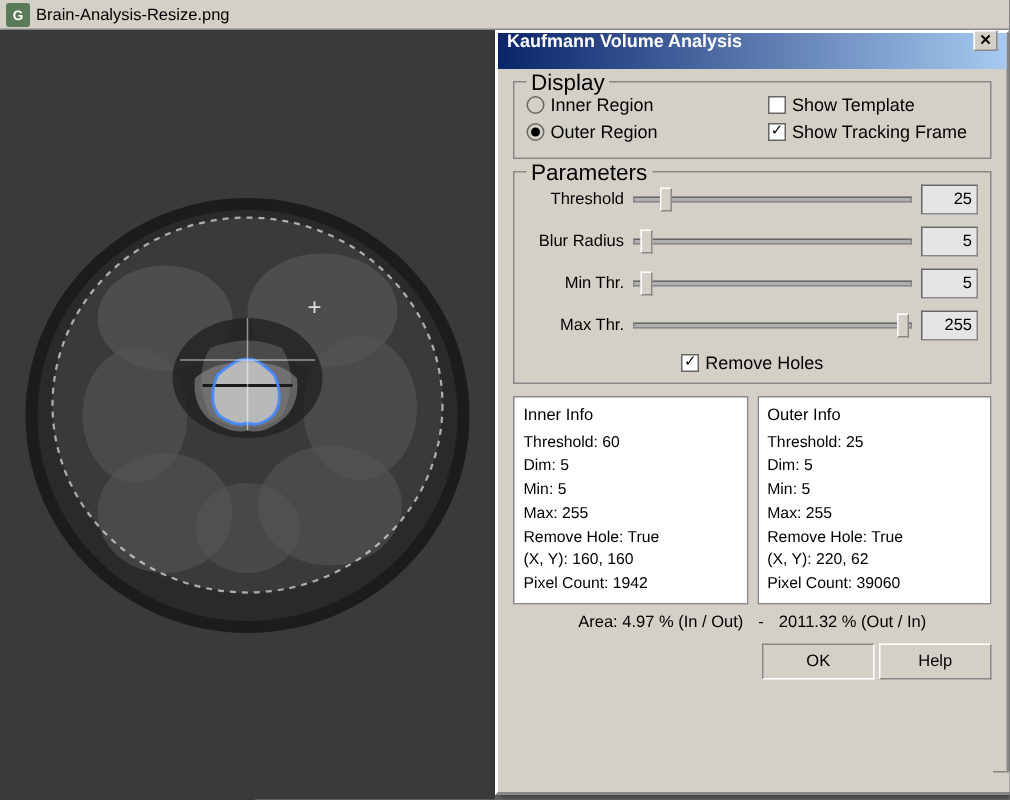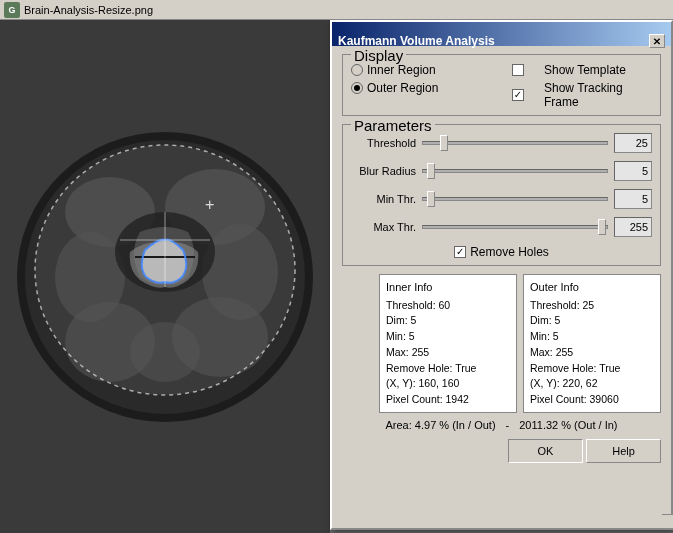--- a/index.html
+++ b/index.html
@@ -69,21 +69,21 @@
       border: 2px solid #888;
       border-top: 2px solid #fff;
       border-left: 2px solid #fff;
       box-shadow: 2px 2px 6px rgba(0,0,0,0.5);
     }
 
     .dialog-titlebar {
       height: 22px;
       background: linear-gradient(to right, #0a246a, #a6caf0);
       display: flex;
-      align-items: flex-start;
+      align-items: flex-end;
       justify-content: space-between;
       padding: 12px 6px;
       color: white;
       font-size: 12px;
       font-weight: bold;
     }
 
     .dialog-close-btn {
       width: 16px;
       height: 14px;
@@ -147,21 +147,21 @@
       width: 6px;
       height: 6px;
       background: #000;
       border-radius: 50%;
     }
 
     
     .checkbox-row {
       display: flex;
       align-items: center;
-      gap: 20px;
+      gap: 4px;
     }
     .checkbox-input {
       width: 12px;
       height: 12px;
       border: 1px solid #666;
       background: #fff;
       display: flex;
       align-items: center;
       justify-content: center;
       cursor: pointer;
@@ -246,21 +246,20 @@
       align-items: center;
       gap: 4px;
       margin-top: 2px;
     }
 
     
     .info-panels {
       display: flex;
       gap: 6px;
       margin-bottom: 6px;
-      margin-left: 37px;
     }
     .info-panel {
       flex: 1;
       border: 1px solid #888;
       background: #fff;
       padding: 4px 6px;
       font-size: 10.5px;
       line-height: 1.5;
     }
     .info-panel-title {

